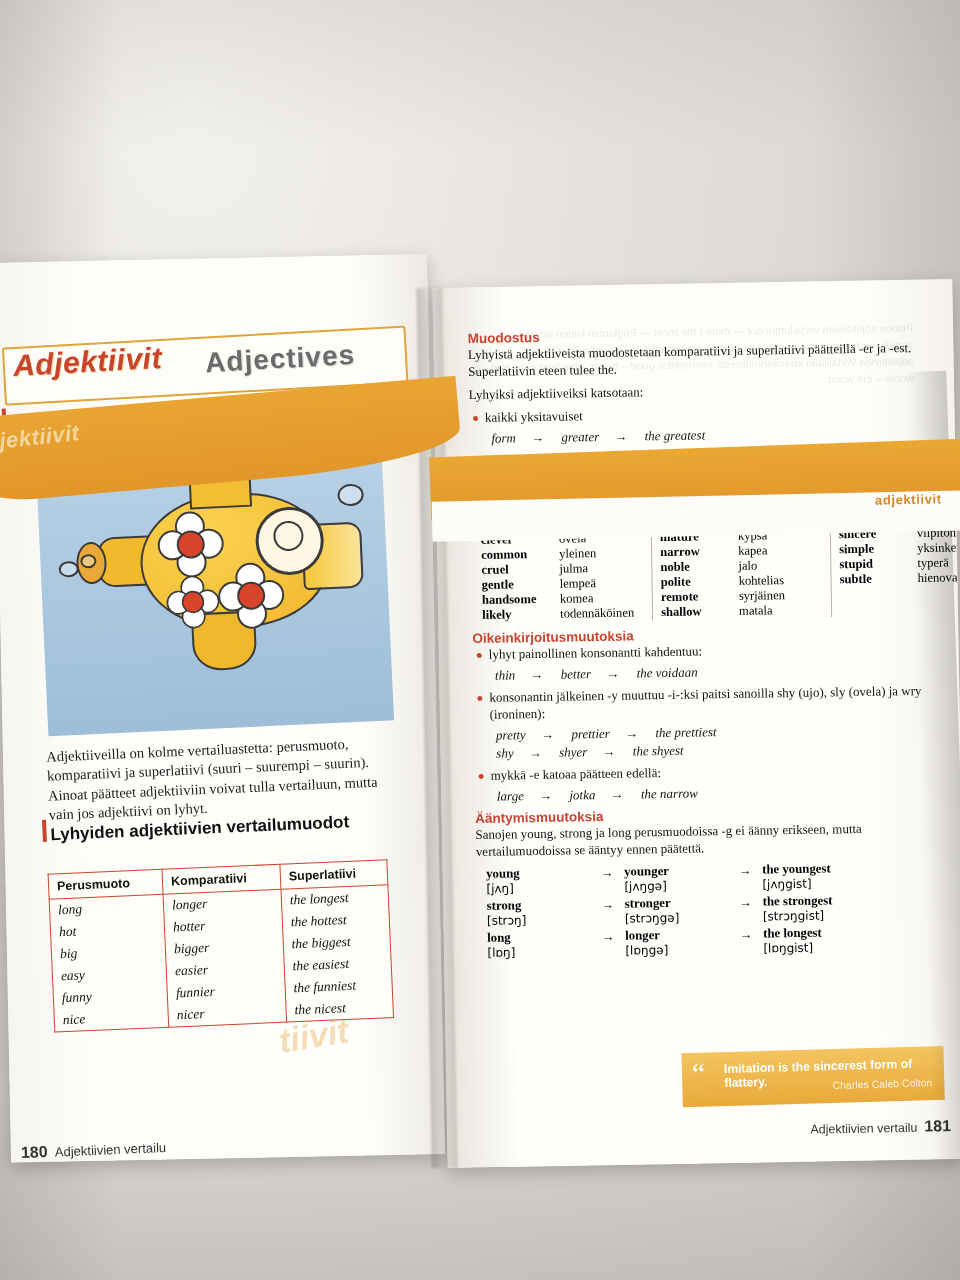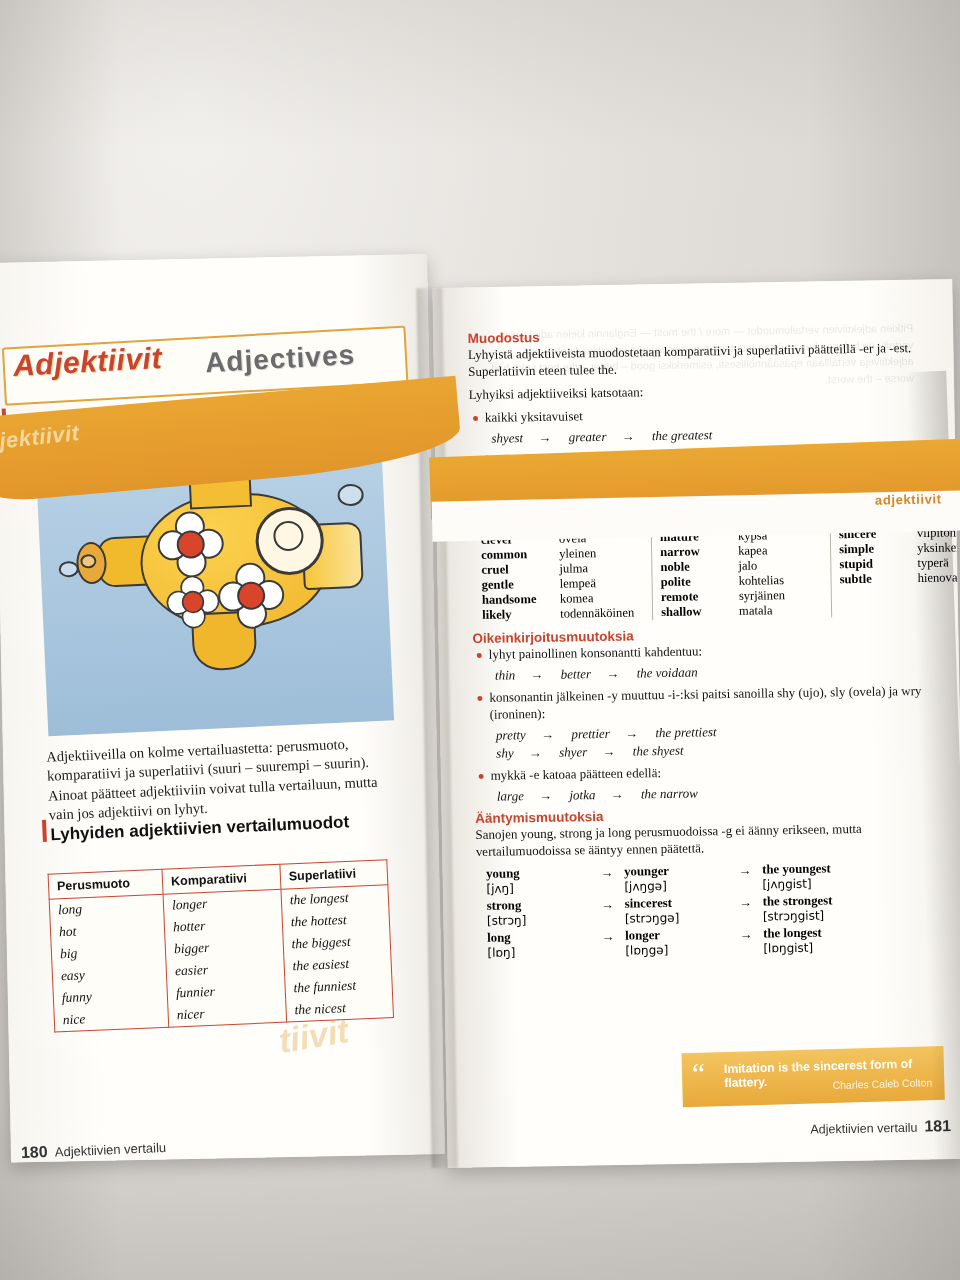--- a/index.html
+++ b/index.html
@@ -385,21 +385,21 @@
 
       <div class="inner">
         <div class="sec">Muodostus</div>
         <p class="txt">Lyhyistä adjektiiveista muodostetaan komparatiivi ja superlatiivi päätteillä -er ja -est. Superlatiivin eteen tulee the.</p>
         <p class="txt">Lyhyiksi adjektiiveiksi katsotaan:</p>
 
         <ul class="bul">
           <li>kaikki yksitavuiset</li>
         </ul>
         <div class="ex">
-          <span>shyest</span>
+          <span>form</span>
           <span class="arr">→</span>
           <span>greater</span>
           <span class="arr">→</span>
           <span>the greatest</span>
         </div>
 
         <ul class="bul">
           <li>kaksitavuiset, jotka päättyvät y-kirjaimeen</li>
         </ul>
         <div class="ex">
@@ -530,21 +530,21 @@
               <div class="phon">[jʌŋgist]</div>
             </div>
           </div>
           <div class="prow">
             <div class="pcell">
               <b>strong</b>
               <div class="phon">[strɔŋ]</div>
             </div>
             <div class="parr">→</div>
             <div class="pcell">
-              <b>sincerest</b>
+              <b>stronger</b>
               <div class="phon">[strɔŋgə]</div>
             </div>
             <div class="parr">→</div>
             <div class="pcell">
               <b>the strongest</b>
               <div class="phon">[strɔŋgist]</div>
             </div>
           </div>
           <div class="prow">
             <div class="pcell">

